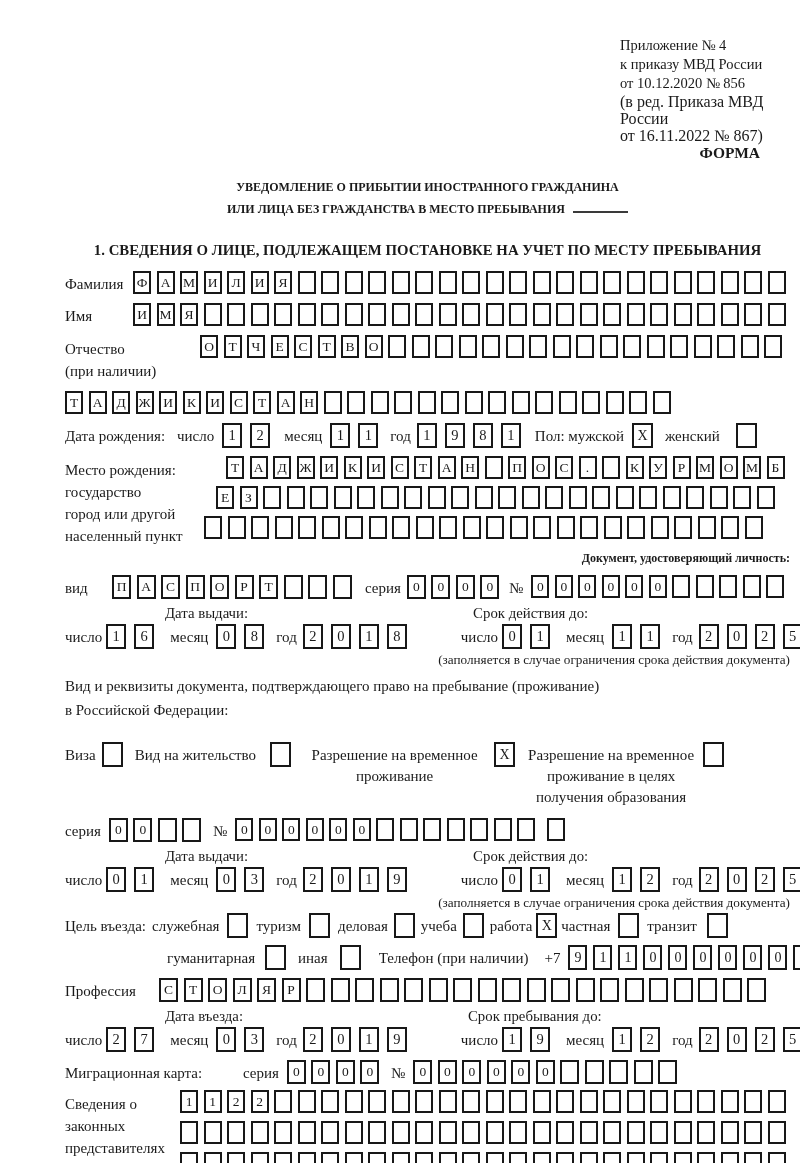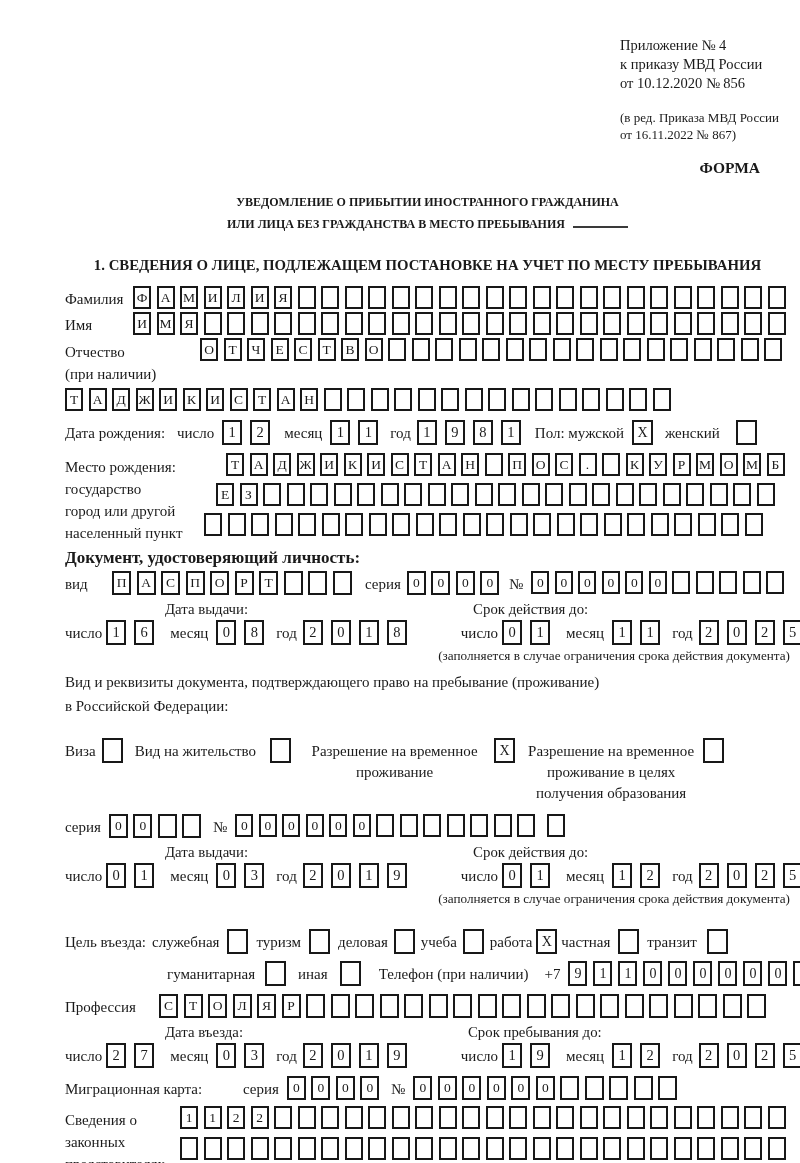--- a/index.html
+++ b/index.html
@@ -1,29 +1,29 @@
 <!DOCTYPE html>
 <html><head>
 <meta charset="utf-8">
 <style>
   html,body{margin:0;padding:0;background:#fff;}
   body{width:800px;height:1163px;font-family:"Liberation Serif",serif;color:#1a1a1a;font-size:15px;overflow:hidden;}
   .page{box-sizing:border-box;width:800px;height:1163px;padding:36px 10px 0 65px;position:relative;}
 
   
   .apx{margin-left:555px;font-size:14.5px;line-height:19px;font-family:Liberation Serif, serif;}
-  .apx2{margin-top:16px;font-size:13px;line-height:17px;}
-  .forma{font-weight:bold;text-align:right;padding-right:30px;margin-top:16px;font-size:15.5px;}
+  .apx2{margin-top:0;font-size:16px;line-height:17px;}
+  .forma{font-weight:bold;text-align:right;padding-right:30px;font-size:15.5px;}
 
   .title{text-align:center;font-weight:bold;font-size:12px;line-height:22px;margin-top:14px;}
   .blank{display:inline-block;width:55px;border-bottom:2px solid #3a3a3a;height:13px;margin-left:8px;}
   .sec{font-weight:bold;font-size:14.8px;text-align:center;margin-top:22px;margin-bottom:12px;}
 
   
-  .frow{display:flex;align-items:flex-start;margin-top:3px;}
+  .frow{display:flex;align-items:flex-start;margin-top:9px;}
   .flab{flex:none;padding-top:3px;line-height:20px;}
   .cells{display:flex;flex:none;}
   .cell{box-sizing:border-box;flex:none;display:flex;align-items:center;justify-content:center;
         border:2px solid #181818;background:#fff;font-size:13.5px;}
   .sm .cell{width:18px;height:23px;margin-right:5.5px;}
   .md .cell{width:19px;height:24px;margin-right:5.5px;}
   .dt .cell{width:20px;height:25px;margin-right:8px;font-size:14.5px;}
   .ph .cell{width:19px;height:25px;margin-right:6px;font-size:14px;}
   .cb{box-sizing:border-box;flex:none;width:21px;height:25px;border:2px solid #181818;
       display:inline-flex;align-items:center;justify-content:center;font-size:14px;}
@@ -41,21 +41,21 @@
   .dh2{margin-left:225px;}
   .daterow{margin-top:2px;}
   .note{text-align:right;font-size:13.2px;margin-top:3px;line-height:16px;}
 
   .intro{line-height:24px;margin-top:6px;}
   .optrow{display:flex;align-items:flex-start;margin-top:20px;}
   .optwrap{flex:none;width:175px;text-align:center;line-height:21px;padding-top:3px;}
   .optwrap.narrow{width:168px;}
 
   .bp-cells .cells{margin-bottom:7px;}
-  .dochead{text-align:left;font-weight:bold;font-size:17px;margin-top:4px;}
+  .dochead{text-align:right;font-weight:bold;font-size:12px;margin-top:4px;}
 
   .reps-cells .cells{margin-bottom:8px;}
 </style>
 </head>
 <body>
 
 <div class="page">
 
   <div class="apx">
     <div>Приложение № 4</div>
@@ -478,21 +478,21 @@
     <span class="flab ml4">год</span>
     <span class="cells dt ml6">
         <span class="cell">2</span>
         <span class="cell">0</span>
         <span class="cell">2</span>
         <span class="cell">5</span>
       </span>
   </div>
   <div class="note">(заполняется в случае ограничения срока действия документа)</div>
 
-  <div class="frow" style="margin-top:22px;">
+  <div class="frow" style="margin-top:2px;">
     <span class="flab">Цель въезда:</span>
     <span class="flab ml6">служебная</span>
     <span class="cb ml8"></span>
     <span class="flab ml8">туризм</span>
     <span class="cb ml8"></span>
     <span class="flab ml8">деловая</span>
     <span class="cb ml6"></span>
     <span class="flab ml6">учеба</span>
     <span class="cb ml6"></span>
     <span class="flab ml6">работа</span>

